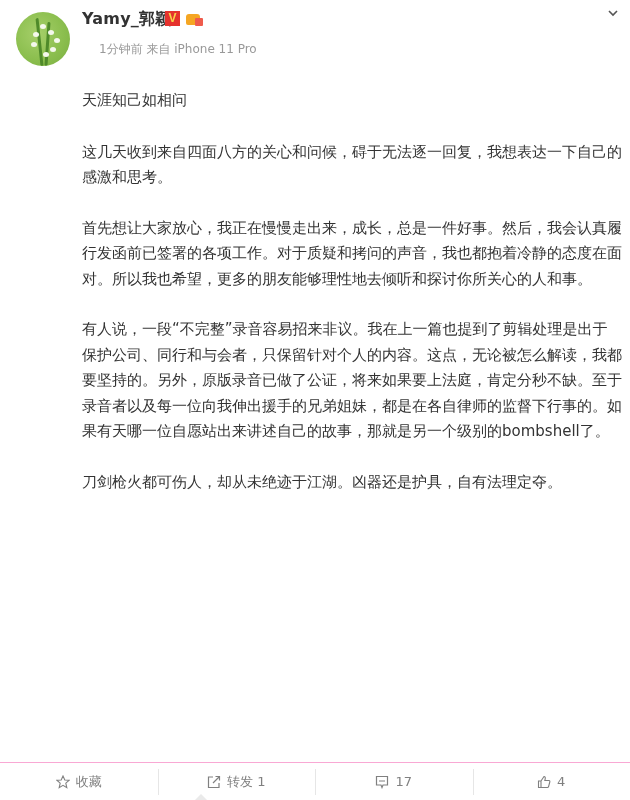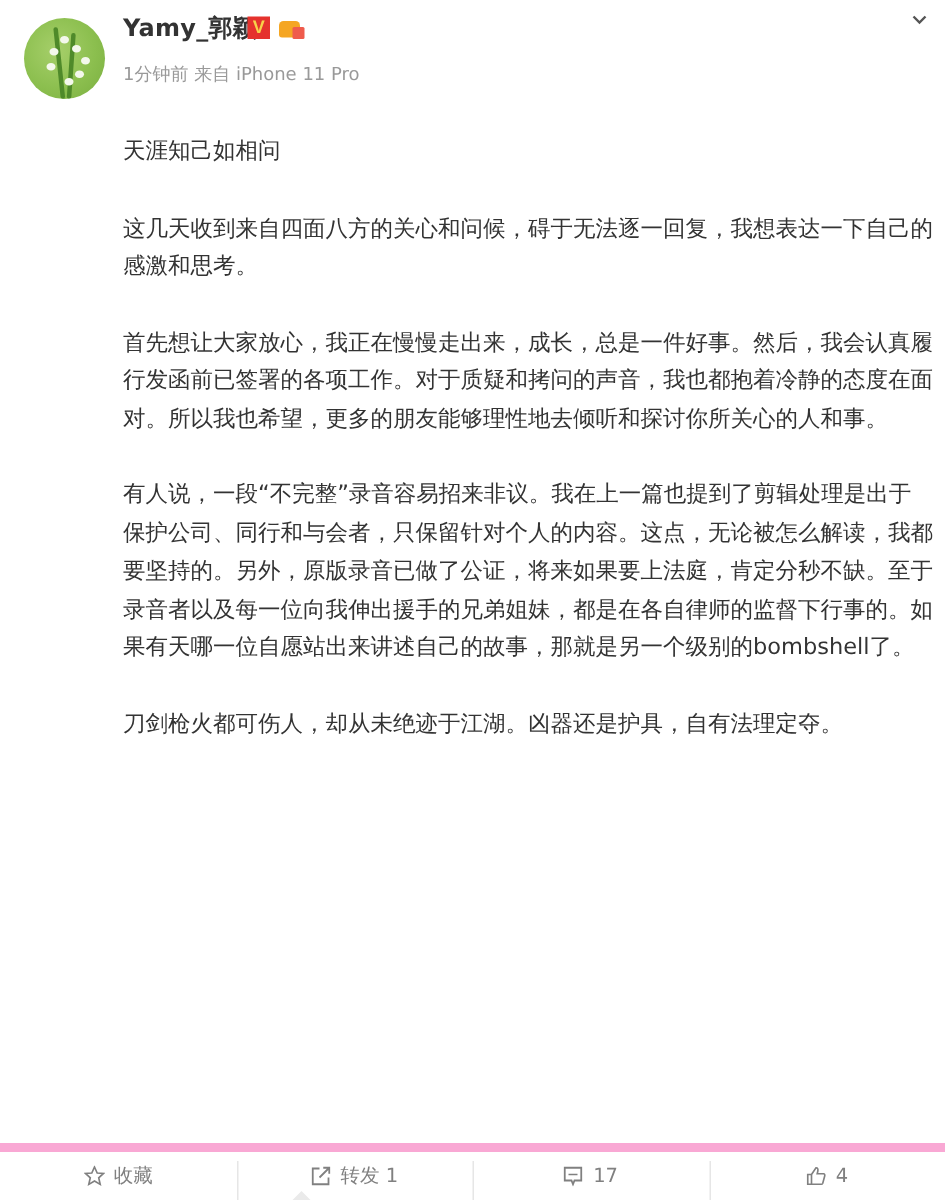--- a/index.html
+++ b/index.html
@@ -9,27 +9,27 @@
   .avatar { position: absolute; left: 16px; top: 12px; width: 54px; height: 54px; border-radius: 50%;
     background: radial-gradient(circle at 40% 40%, #a6cf6a 0%, #8cbf4f 55%, #79ae3f 100%); overflow: hidden; }
   .avatar .stem { position: absolute; width: 3px; background: #4f8a2a; border-radius: 2px; }
   .avatar .bud { position: absolute; width: 6px; height: 5px; background: #f4f8ec; border-radius: 50%; }
   .username { position: absolute; left: 82px; top: 9px; font-size: 16px; font-weight: bold; color: #333333; letter-spacing: 0.2px; }
   .vbadge { position: absolute; left: 165px; top: 11px; width: 15px; height: 15px; background: #e5322d; color: #f7d24a;
     font-size: 12px; font-weight: bold; line-height: 15px; text-align: center; font-family: "Liberation Sans", sans-serif; }
   .crown { position: absolute; left: 186px; top: 11px; width: 17px; height: 15px; }
   .crown .c1 { position: absolute; left: 0; top: 3px; width: 14px; height: 11px; background: #f5a623; border-radius: 3px 3px 2px 2px; }
   .crown .c2 { position: absolute; left: 9px; top: 7px; width: 8px; height: 8px; background: #ef5b4c; border-radius: 1px; }
-  .meta { position: absolute; left: 82px; top: 41px; font-size: 12px; color: #999999; }
+  .meta { position: absolute; left: 99px; top: 41px; font-size: 12px; color: #999999; }
   .chevron { position: absolute; left: 608px; top: 8px; width: 10px; height: 10px; }
   .chevron svg { display: block; }
   .content { position: absolute; left: 82px; top: 64px; width: 540px; font-size: 15px; line-height: 25.5px; color: #333333; margin-top: 24px; }
   .title-line { margin-bottom: 26px; }
   .para { margin-bottom: 25px; word-break: break-all; }
-  .footer { position: absolute; left: 0; top: 762px; width: 630px; height: 38px; border-top: 6px solid #f9a8d4; display: flex; }
+  .footer { position: absolute; left: 0; top: 762px; width: 630px; height: 38px; border-top: 1px solid #f9a8d4; display: flex; }
   .fbtn { flex: 1; display: flex; align-items: center; justify-content: center; font-size: 13px; color: #808080; position: relative; }
   .fbtn + .fbtn::before { content: ""; position: absolute; left: 0; top: 6px; width: 1px; height: 26px; background: #e6e6e6; }
   .ficon { display: inline-block; width: 14px; height: 14px; margin-right: 6px; }
   .ficon svg { display: block; }
   .caret { position: absolute; left: 195px; top: 794px; width: 0; height: 0; border-left: 6px solid transparent; border-right: 6px solid transparent; border-bottom: 6px solid #eaeaea; }
 </style>
 </head>
 <body>
 
 <div class="header">

